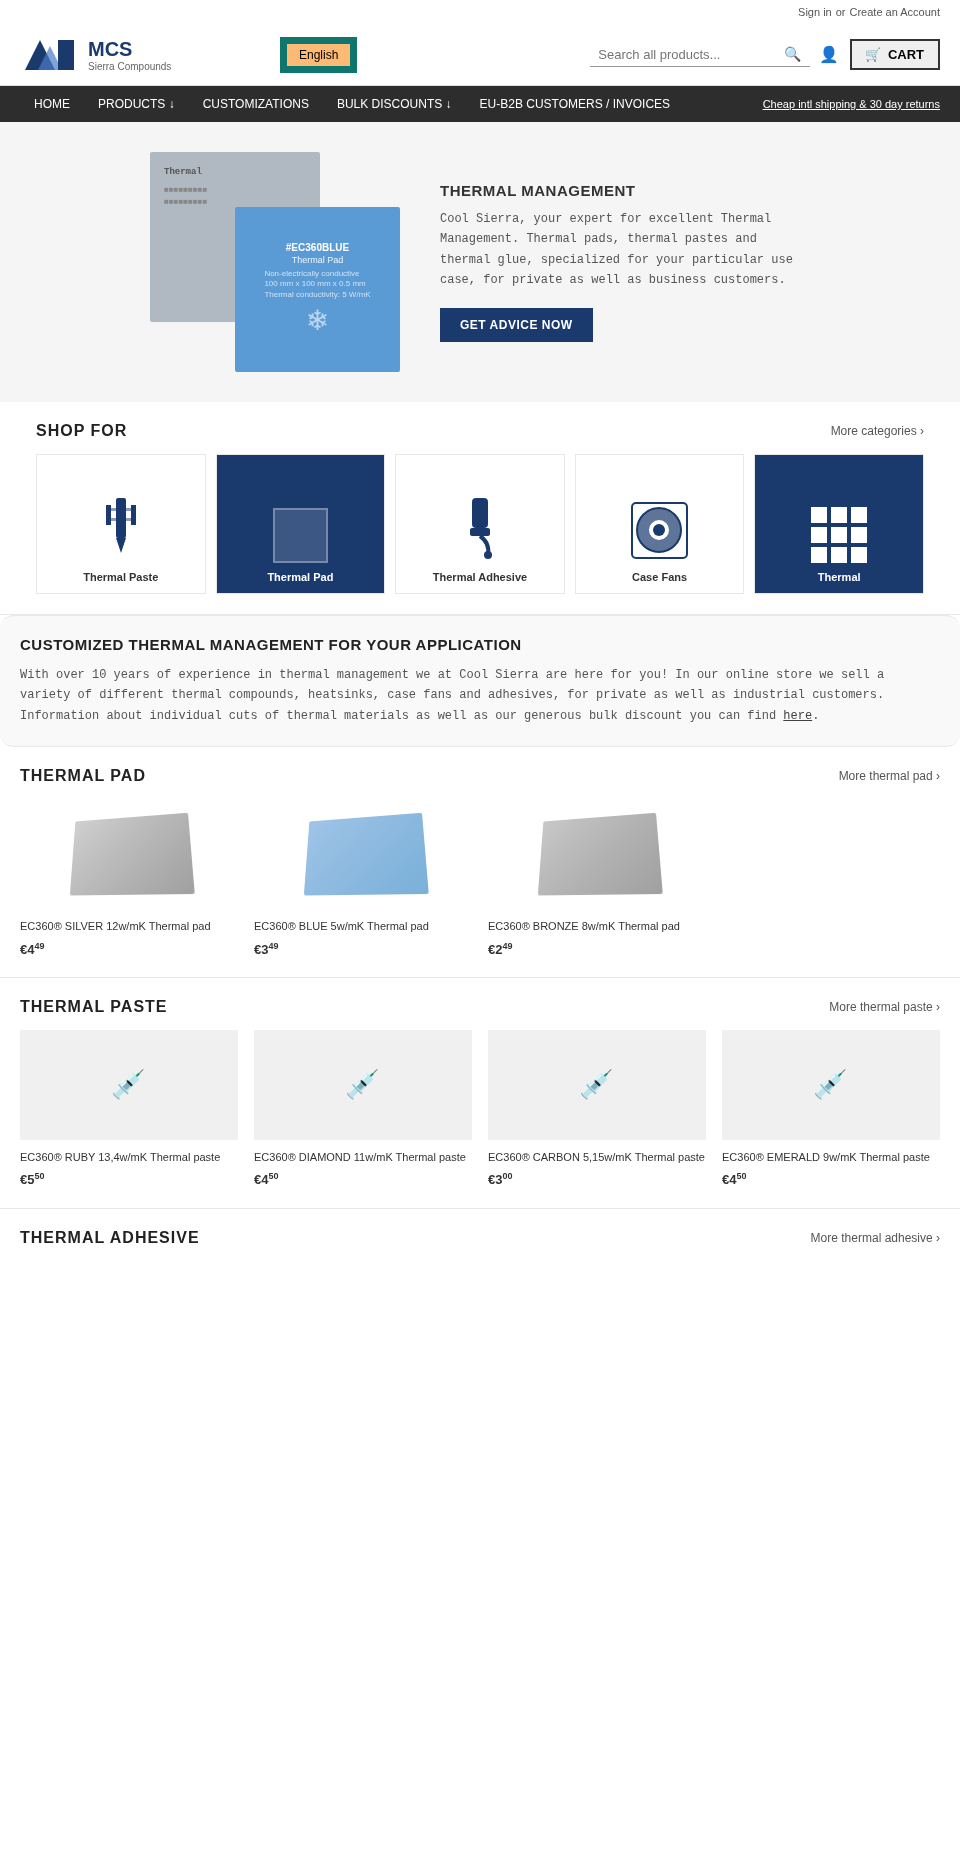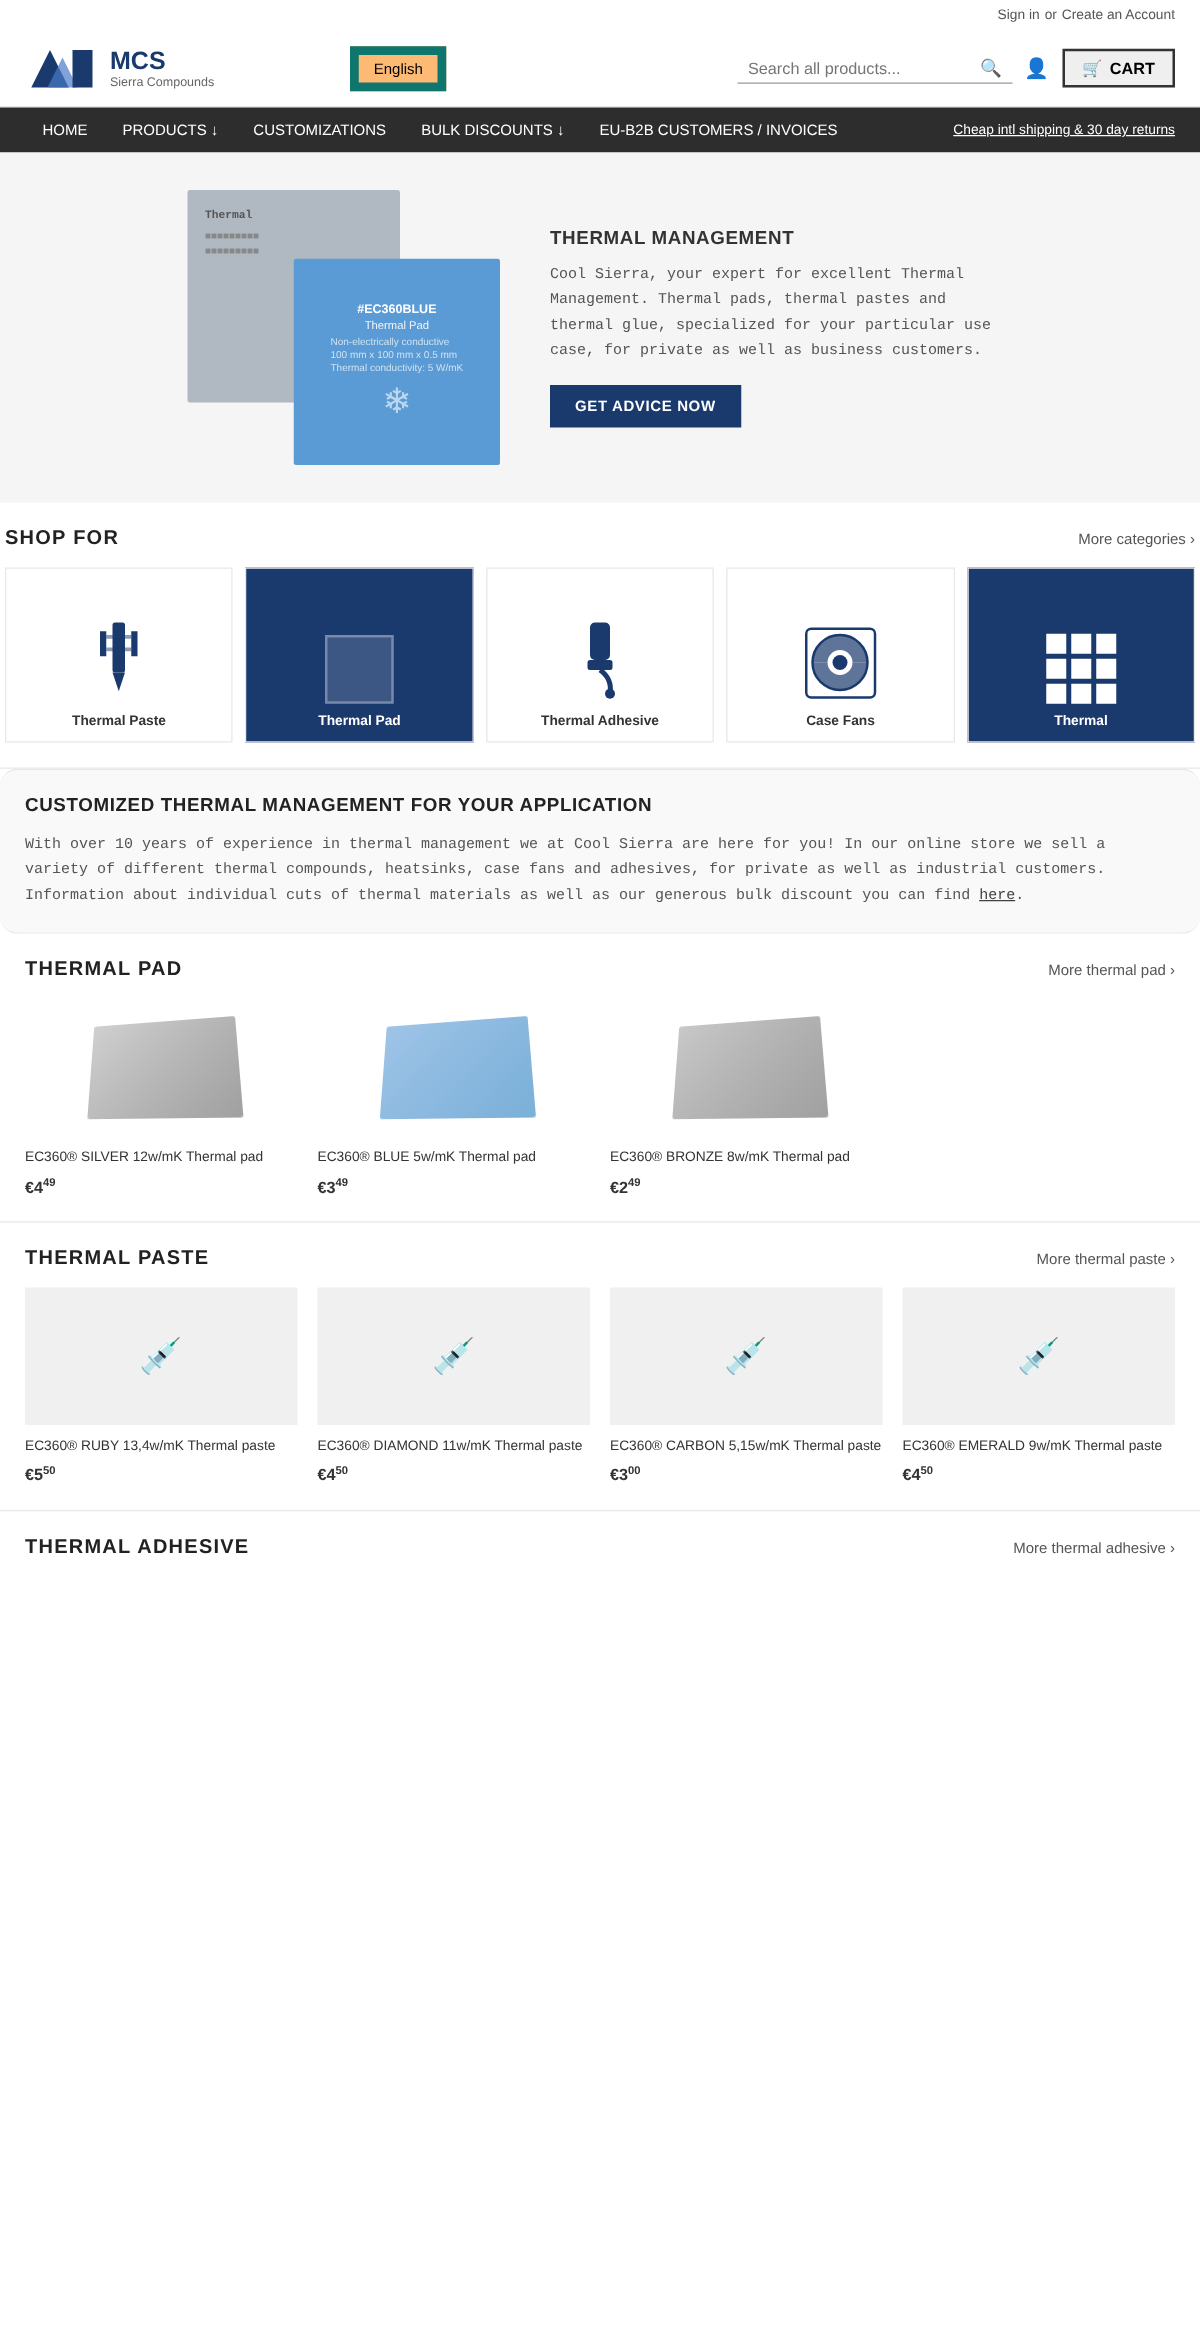--- a/index.html
+++ b/index.html
@@ -30,21 +30,21 @@
     .hero { background: #f5f5f5; display: flex; justify-content: center; align-items: center; padding: 30px 20px; position: relative; }
     .hero-images { position: relative; width: 250px; height: 220px; }
     .pad-gray { width: 170px; height: 170px; background: #b0b8c1; position: absolute; top: 0; left: 0; border-radius: 2px; }
     .pad-blue { width: 165px; height: 165px; background: #5b9bd5; position: absolute; bottom: 0; right: 0; border-radius: 2px; display: flex; flex-direction: column; justify-content: center; align-items: center; padding: 14px; }
     .hero-text { max-width: 370px; margin-left: 40px; }
     .hero-text h2 { font-size: 15px; font-weight: bold; color: #333; margin-bottom: 10px; letter-spacing: 0.5px; }
     .hero-text p { font-size: 12px; color: #555; line-height: 1.7; font-family: 'Courier New', monospace; margin-bottom: 18px; }
     .btn-advice { background: #1a3a6e; color: #fff; border: none; padding: 10px 20px; font-size: 12px; font-weight: bold; cursor: pointer; letter-spacing: 0.5px; }
 
     
-    .section { padding: 20px 4px; }
+    .section { padding: 20px 36px; }
     .section-header { display: flex; justify-content: space-between; align-items: center; margin-bottom: 14px; }
     .section-title { font-size: 16px; font-weight: bold; letter-spacing: 1px; color: #222; }
     .section-link { font-size: 12px; color: #555; text-decoration: none; }
     .shop-grid { display: flex; gap: 10px; }
     .shop-card { flex: 1; border: 1px solid #e8e8e8; padding: 10px; display: flex; flex-direction: column; align-items: center; justify-content: flex-end; min-height: 140px; cursor: pointer; position: relative; overflow: hidden; }
     .shop-card-label { font-size: 11px; font-weight: bold; color: #333; margin-top: 8px; text-align: center; }
     .shop-card-blue { background: #1a3a6e; }
     .shop-card-blue .shop-card-label { color: #fff; }
     .icon-grid { display: grid; grid-template-columns: repeat(3,16px); gap: 4px; }
     .icon-grid-cell { width: 16px; height: 16px; background: #fff; }

